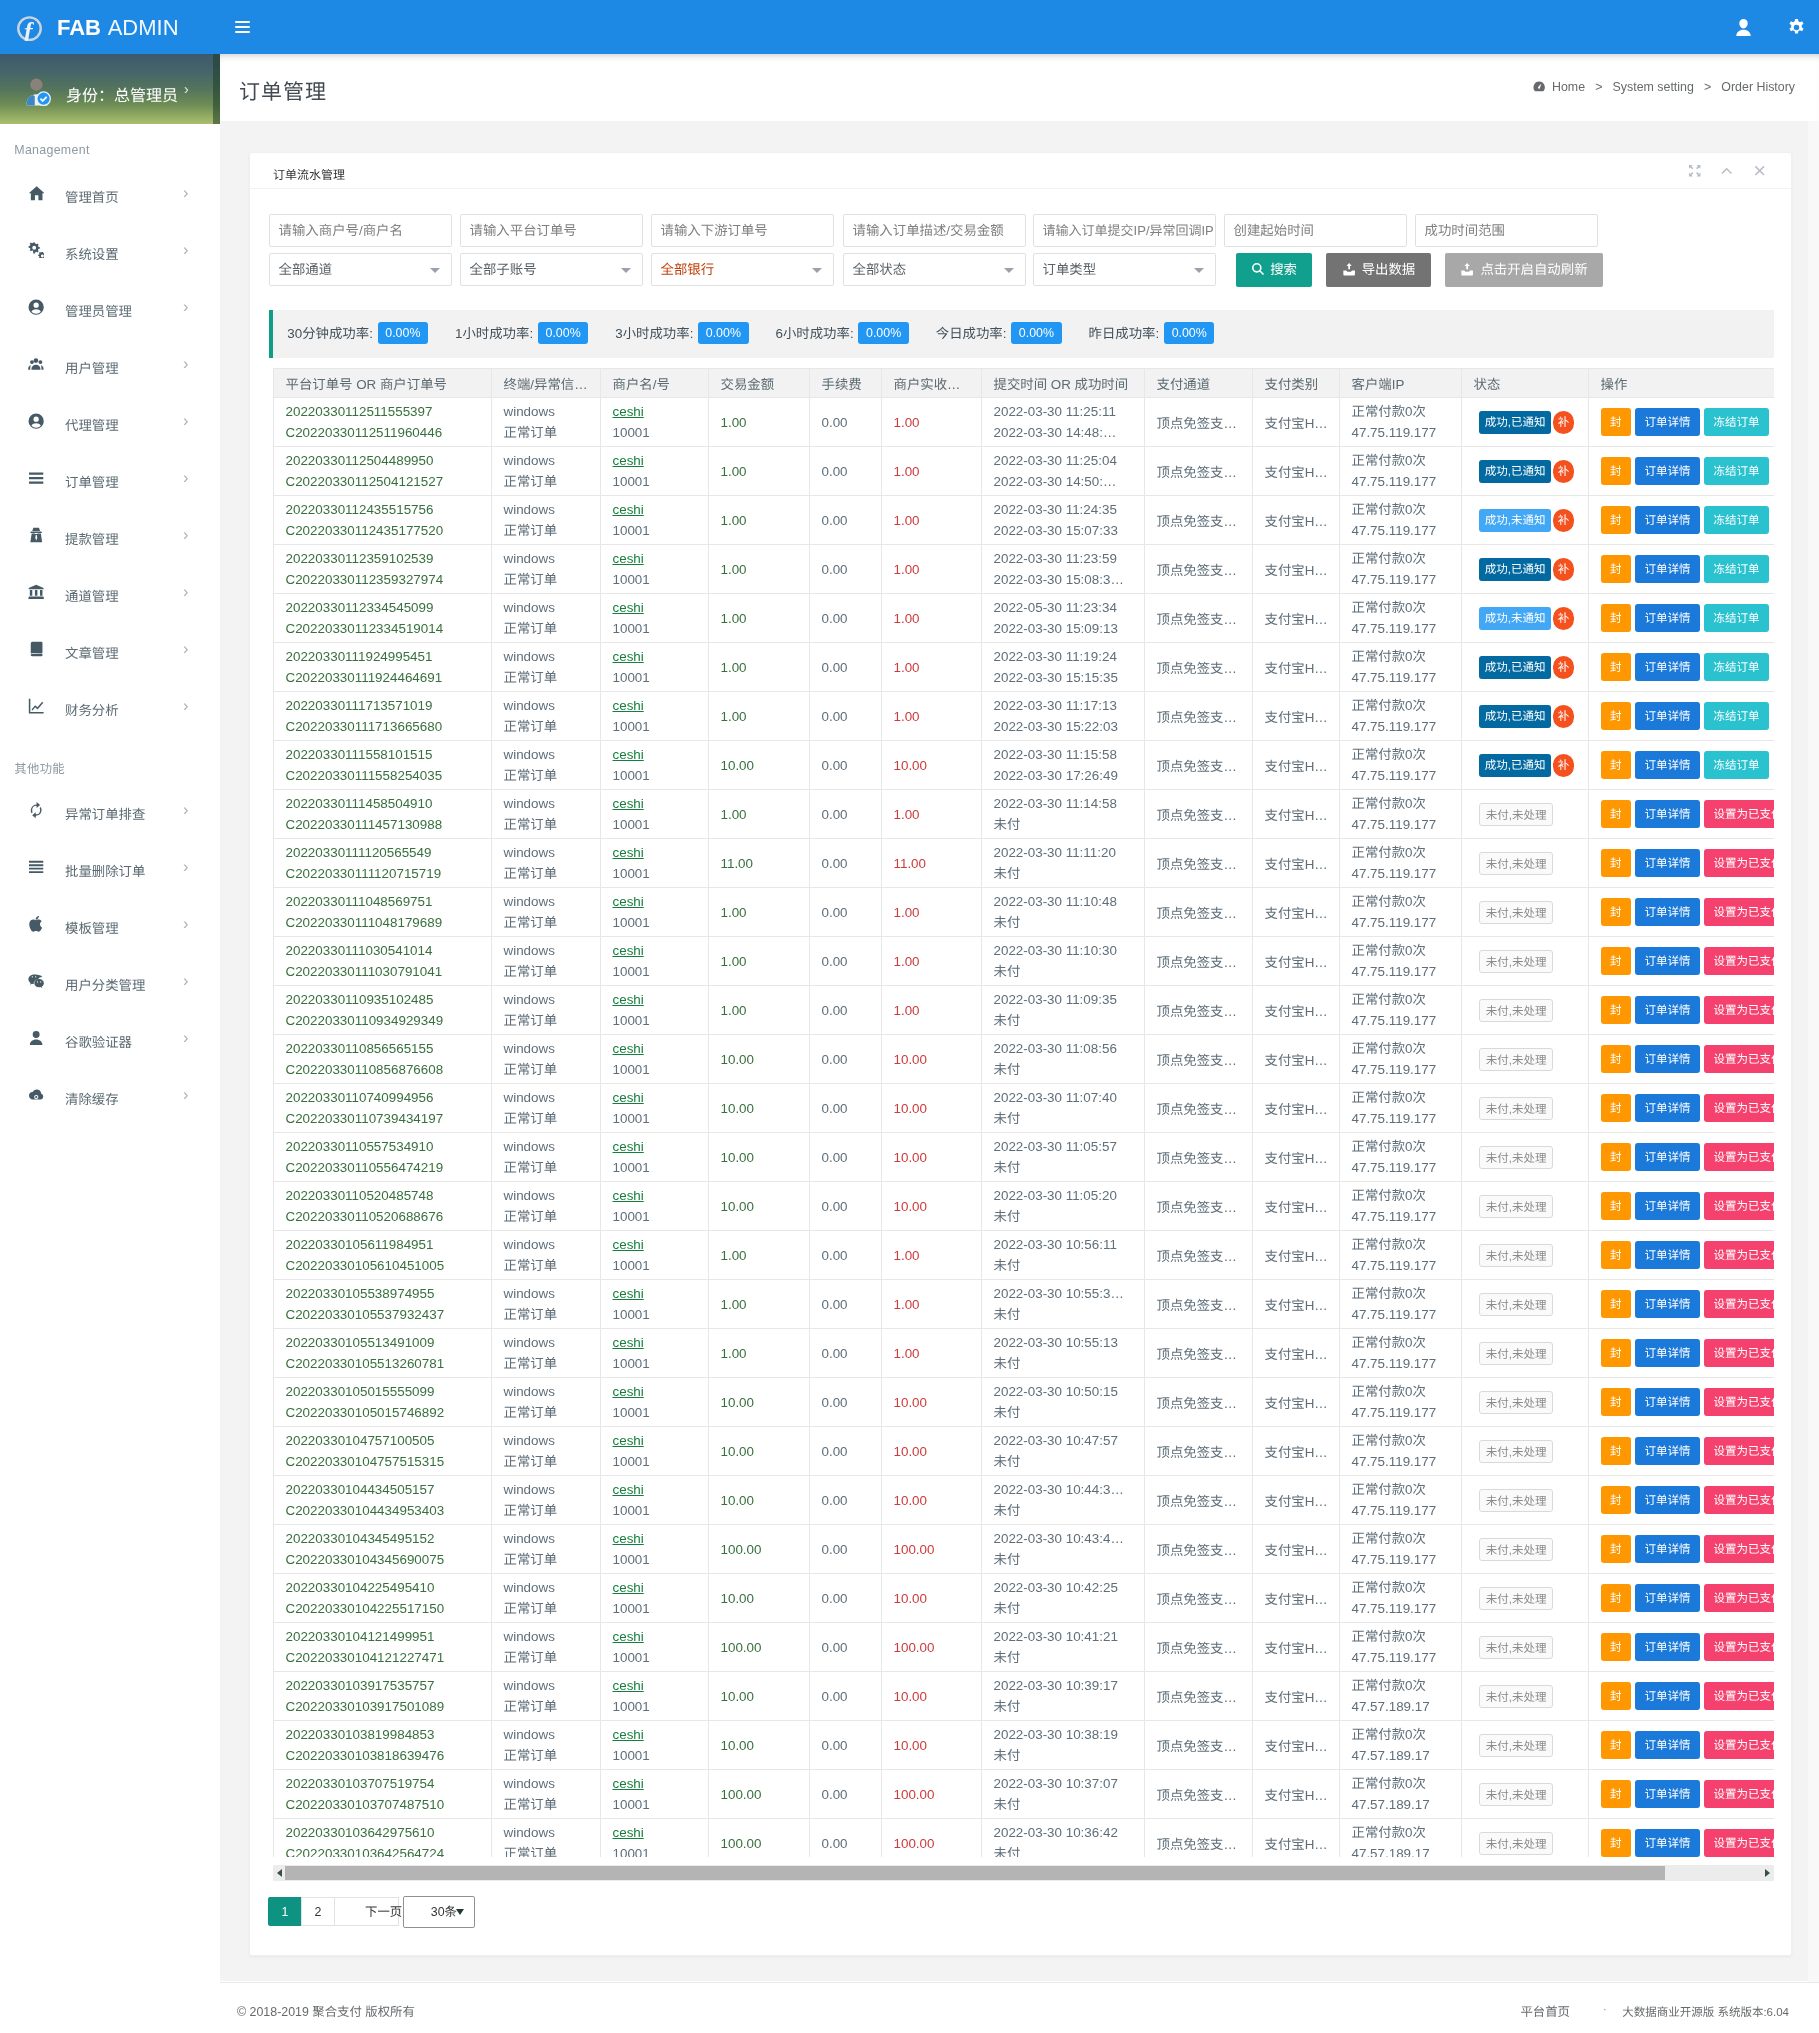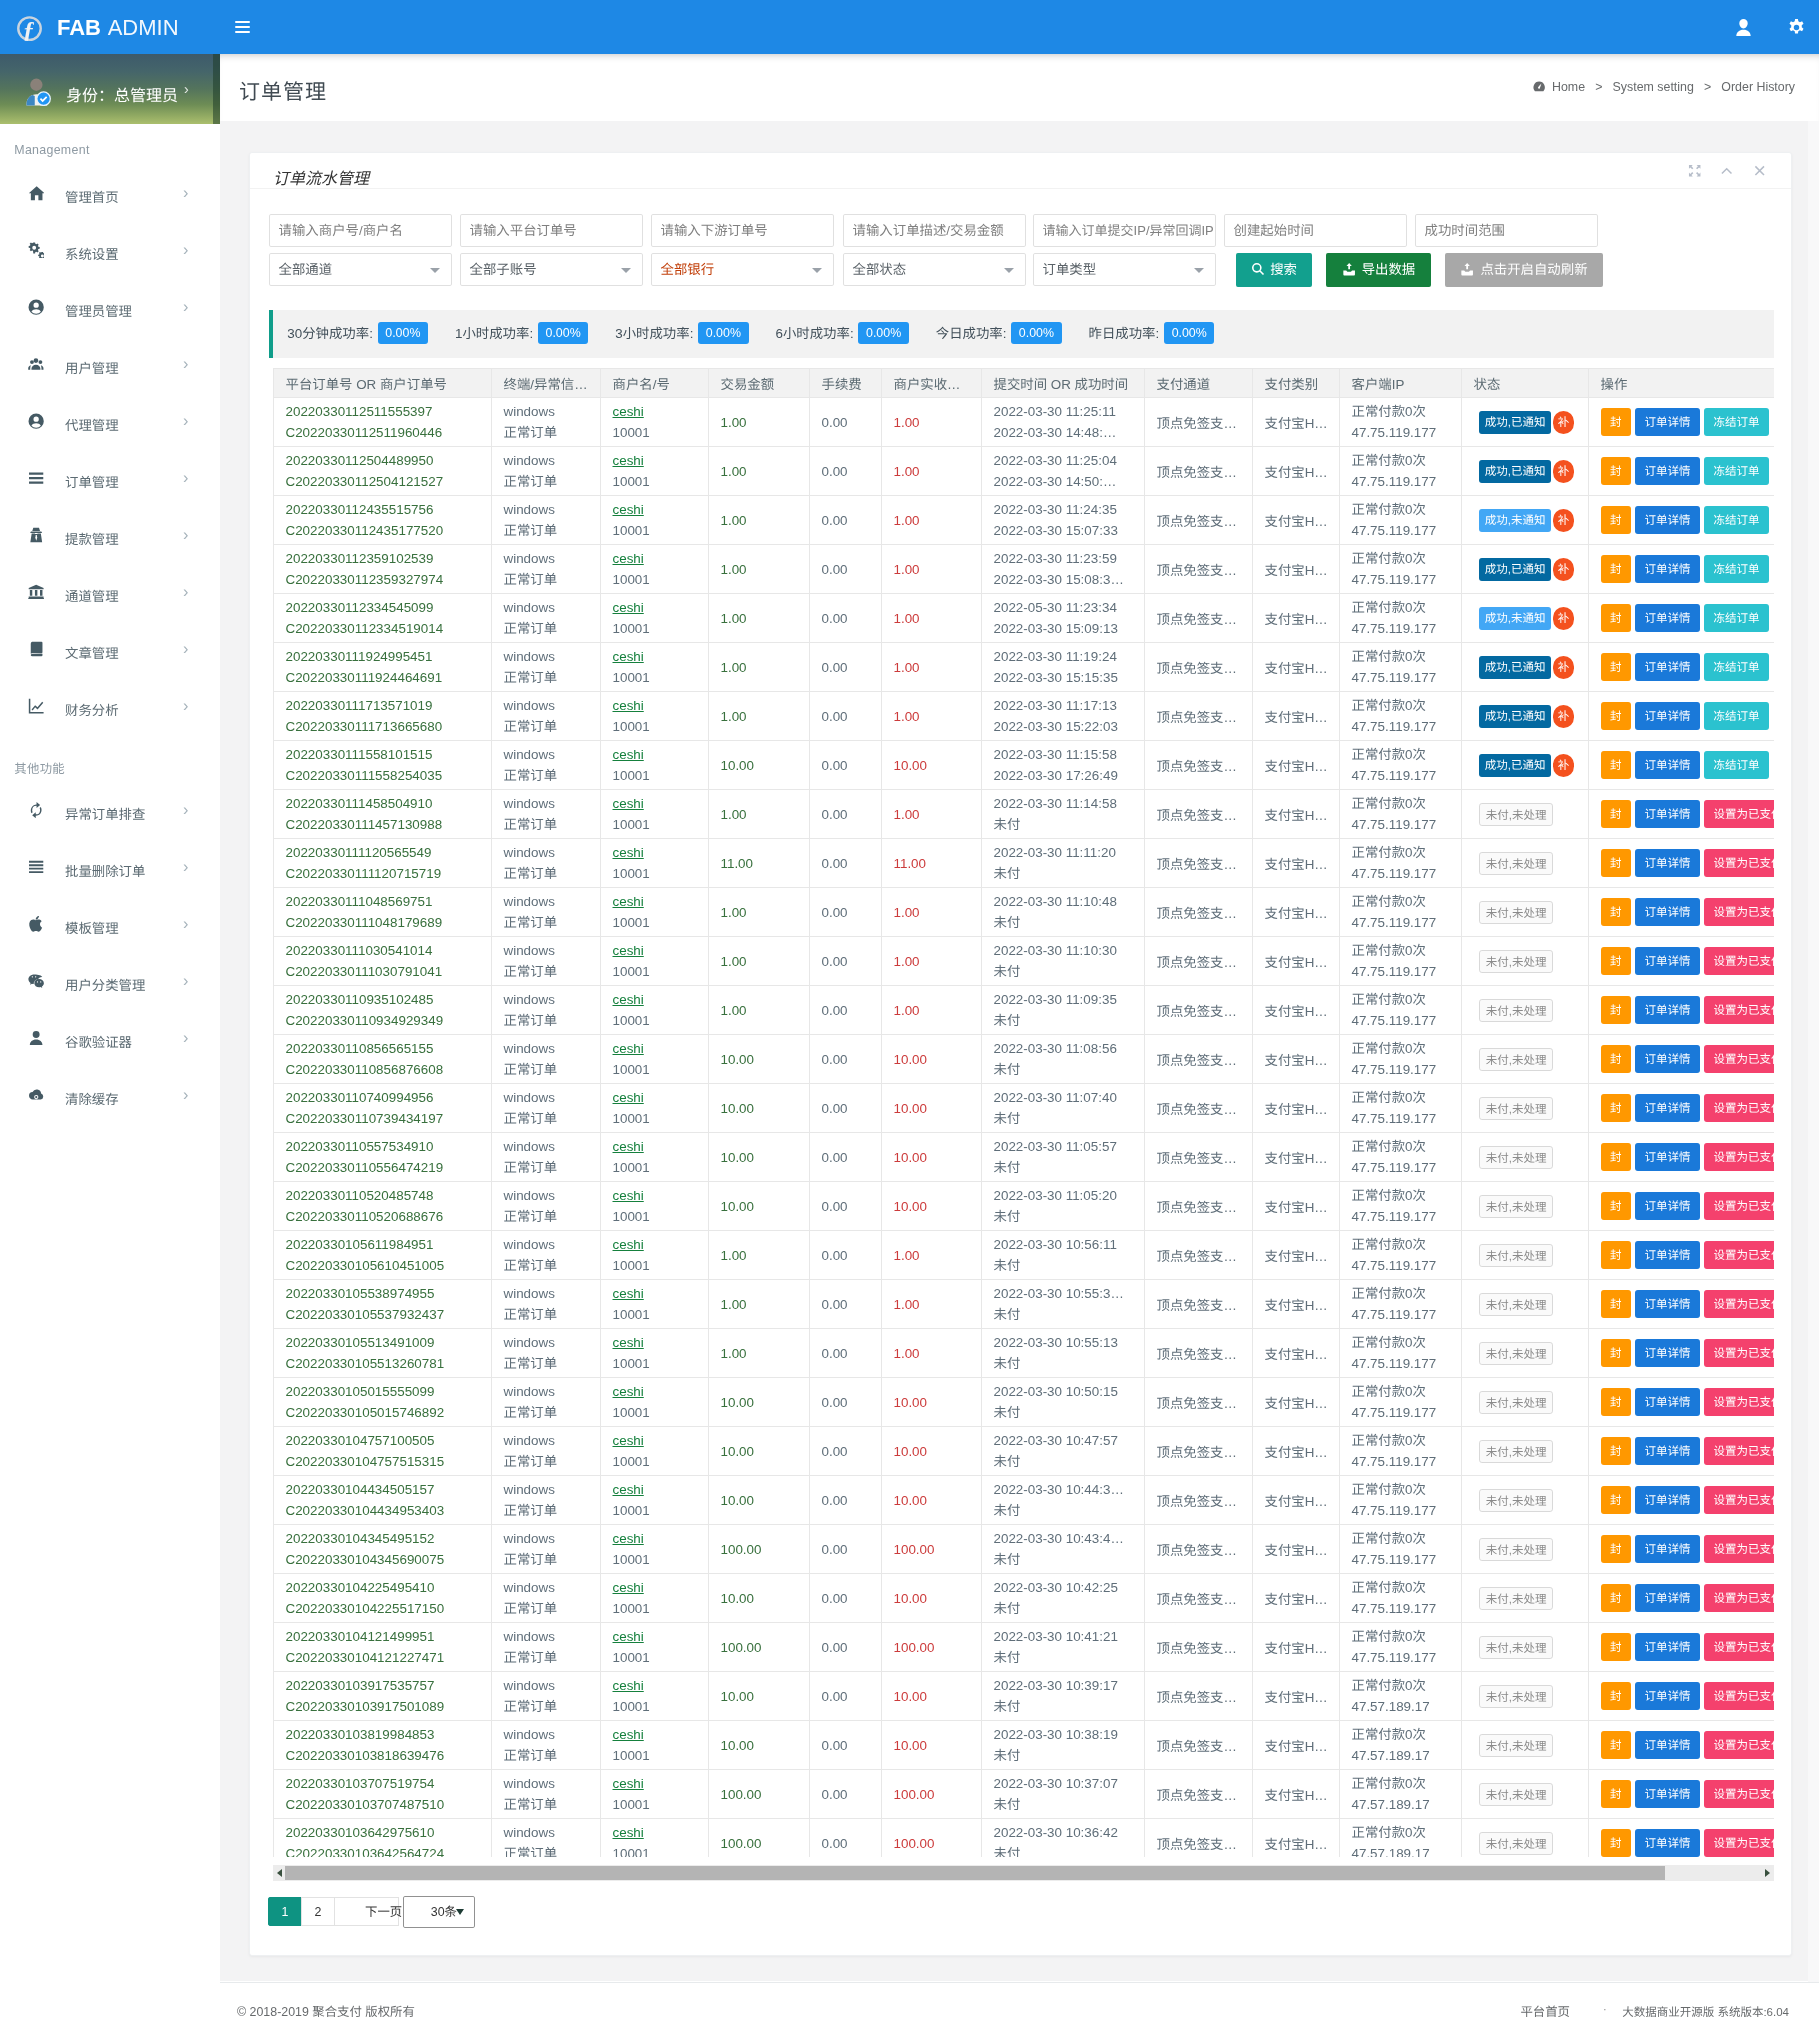--- a/index.html
+++ b/index.html
@@ -26,21 +26,21 @@
 .profile .pchev{position:absolute;left:184px;top:27px;color:rgba(255,255,255,.85);font-size:14.3px;}
 .avatar{position:absolute;left:26px;top:23px;width:25px;height:29px;}
 .nav-label{margin:19px 0 7.6px 14.3px;font-size:12.4px;color:#8e9aa3;letter-spacing:0.3px;}
 .nav-label.lbl2{margin-top:24px;margin-bottom:5px;font-family:Liberation Mono, monospace;}
 .mitem{position:relative;height:57px;}
 .mi{position:absolute;left:28px;top:20px;fill:#455a64;}
 .mt{position:absolute;left:65px;top:21px;font-size:13.4px;color:#5c6b73;}
 .chev{position:absolute;left:183px;top:18px;color:#a6b3bb;font-size:16.3px;}
 .card{position:absolute;left:29px;top:31px;width:1543px;height:1804px;background:#fff;border-radius:2.9px;box-shadow:0 1px 2.9px rgba(0,0,0,.05);border:1px solid #eef0f2;}
 .card-hd{position:absolute;left:0;top:0;width:100%;height:36px;border-bottom:1px solid #f2f2f2;}
-.card-hd .ttl{position:absolute;left:23px;top:11.5px;font-size:16px;color:#333;font-style:italic;}
+.card-hd .ttl{position:absolute;left:23px;top:11.5px;font-size:12px;color:#333;}
 .card-hd .wins{position:absolute;right:25px;top:10.5px;color:#b6bdc9;}
 .card-hd .wins svg{margin-left:14.3px;}
 .inp{position:absolute;height:33px;width:183px;border:1px solid #e0e0e0;border-radius:1.9px;background:#fff;font-size:13.4px;color:#808080;line-height:32px;padding-left:8.6px;white-space:nowrap;overflow:hidden;}
 .sel .car{position:absolute;right:11.5px;top:14.3px;width:0;height:0;border-left:5.3px solid transparent;border-right:5.3px solid transparent;border-top:5.7px solid #9aa1a9;}
 .btn{position:absolute;height:34px;border-radius:1.9px;color:#fff;font-size:13.4px;text-align:center;line-height:34px;white-space:nowrap;}
 .srate{position:absolute;left:19px;top:157px;width:1505px;height:48px;background:#f2f2f2;border-left:4.8px solid #0f9d8a;line-height:48px;white-space:nowrap;padding-left:14.3px;font-size:13.4px;color:#42505a;}
 .sr-item{margin-right:27px;}
 .sr-bd{display:inline-block;background:#2196f3;color:#fff;font-size:12.4px;border-radius:2.9px;padding:0 7.6px;height:22px;line-height:22px;margin-left:4.8px;vertical-align:1px;}
 .tblwrap{position:absolute;left:23px;top:215px;width:1501px;height:1489px;overflow:hidden;}
 table{border-collapse:collapse;table-layout:fixed;width:1517px;}
@@ -103,21 +103,21 @@
   <div class="inp" style="left:974px;top:61px;">创建起始时间</div>
   <div class="inp" style="left:1165px;top:61px;">成功时间范围</div>
   <div class="inp sel" style="left:19px;top:100px;color:#5a6268;">全部通道<i class="car"></i></div>
   <div class="inp sel" style="left:210px;top:100px;color:#5a6268;">全部子账号<i class="car"></i></div>
   <div class="inp sel" style="left:401px;top:100px;color:#c2410c;">全部银行<i class="car"></i></div>
   <div class="inp sel" style="left:593px;top:100px;color:#5a6268;">全部状态<i class="car"></i></div>
   <div class="inp sel" style="left:783px;top:100px;color:#5a6268;">订单类型<i class="car"></i></div>
   <div class="btn" style="left:986px;top:100px;width:76px;background:#12a08e;"><svg viewBox="0 0 16 16" width="14.3" height="14.3" style="vertical-align:-1.9px;margin-right:4.8px">
           <path fill="none" stroke="#fff" stroke-width="1.8" d="M6.5 2a4.5 4.5 0 110 9 4.5 4.5 0 010-9zm3.6 8.1L14 14"></path>
         </svg>搜索</div>
-  <div class="btn" style="left:1076px;top:100px;width:105px;background:#15803d;"><svg viewBox="0 0 16 16" width="14.3" height="14.3" style="vertical-align:-1.9px;margin-right:5.7px">
+  <div class="btn" style="left:1076px;top:100px;width:105px;background:#737373;"><svg viewBox="0 0 16 16" width="14.3" height="14.3" style="vertical-align:-1.9px;margin-right:5.7px">
           <path fill="#fff" d="M8 1l3 3.5H9V8H7V4.5H5zM1.5 9.5h3.2L6 11h4l1.3-1.5h3.2V14a1 1 0 01-1 1h-11a1 1 0 01-1-1z"></path>
         </svg>导出数据</div>
   <div class="btn" style="left:1195px;top:100px;width:158px;background:#a8a8a8;"><svg viewBox="0 0 16 16" width="14.3" height="14.3" style="vertical-align:-1.9px;margin-right:5.7px">
           <path fill="#fff" d="M8 1l3 3.5H9V8H7V4.5H5zM1.5 9.5h3.2L6 11h4l1.3-1.5h3.2V14a1 1 0 01-1 1h-11a1 1 0 01-1-1z"></path>
         </svg>点击开启自动刷新</div>
   <div class="srate"><span class="sr-item"><span class="sr-lb">30分钟成功率:</span><span class="sr-bd">0.00%</span></span><span class="sr-item"><span class="sr-lb">1小时成功率:</span><span class="sr-bd">0.00%</span></span><span class="sr-item"><span class="sr-lb">3小时成功率:</span><span class="sr-bd">0.00%</span></span><span class="sr-item"><span class="sr-lb">6小时成功率:</span><span class="sr-bd">0.00%</span></span><span class="sr-item"><span class="sr-lb">今日成功率:</span><span class="sr-bd">0.00%</span></span><span class="sr-item"><span class="sr-lb">昨日成功率:</span><span class="sr-bd">0.00%</span></span></div>
   <div class="tblwrap">
   <table>
   <colgroup>
             <col class="w1">

